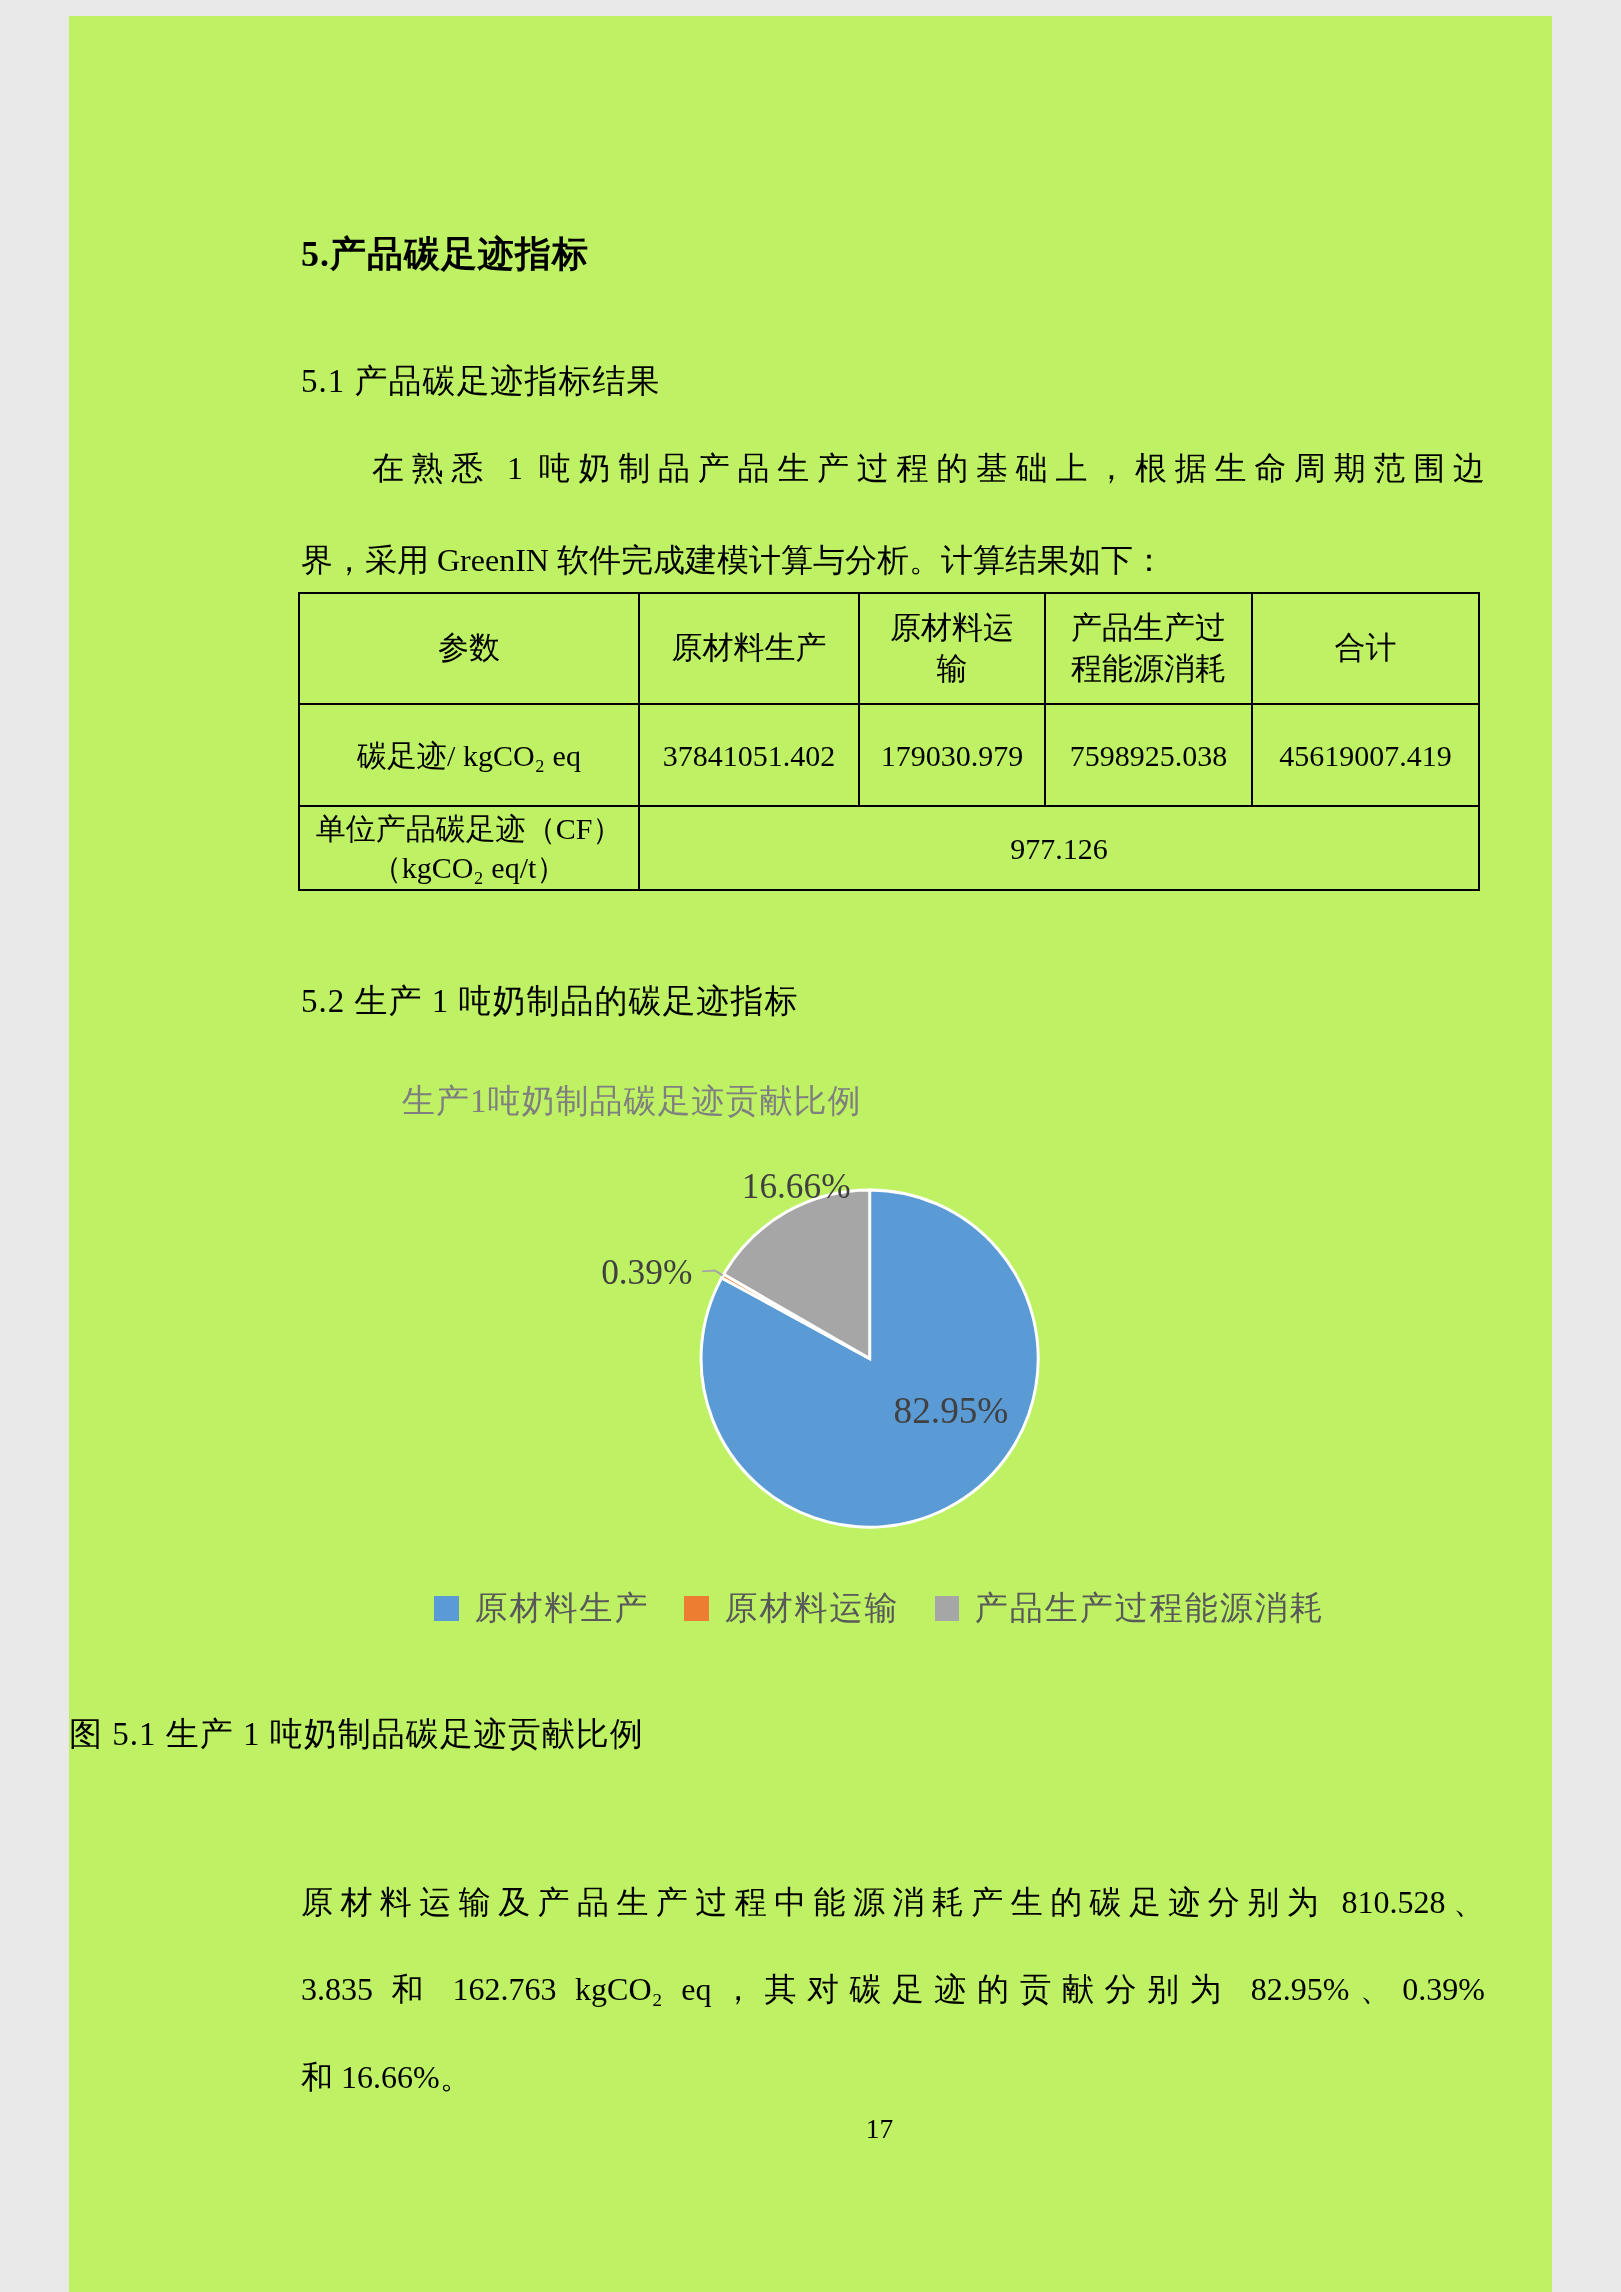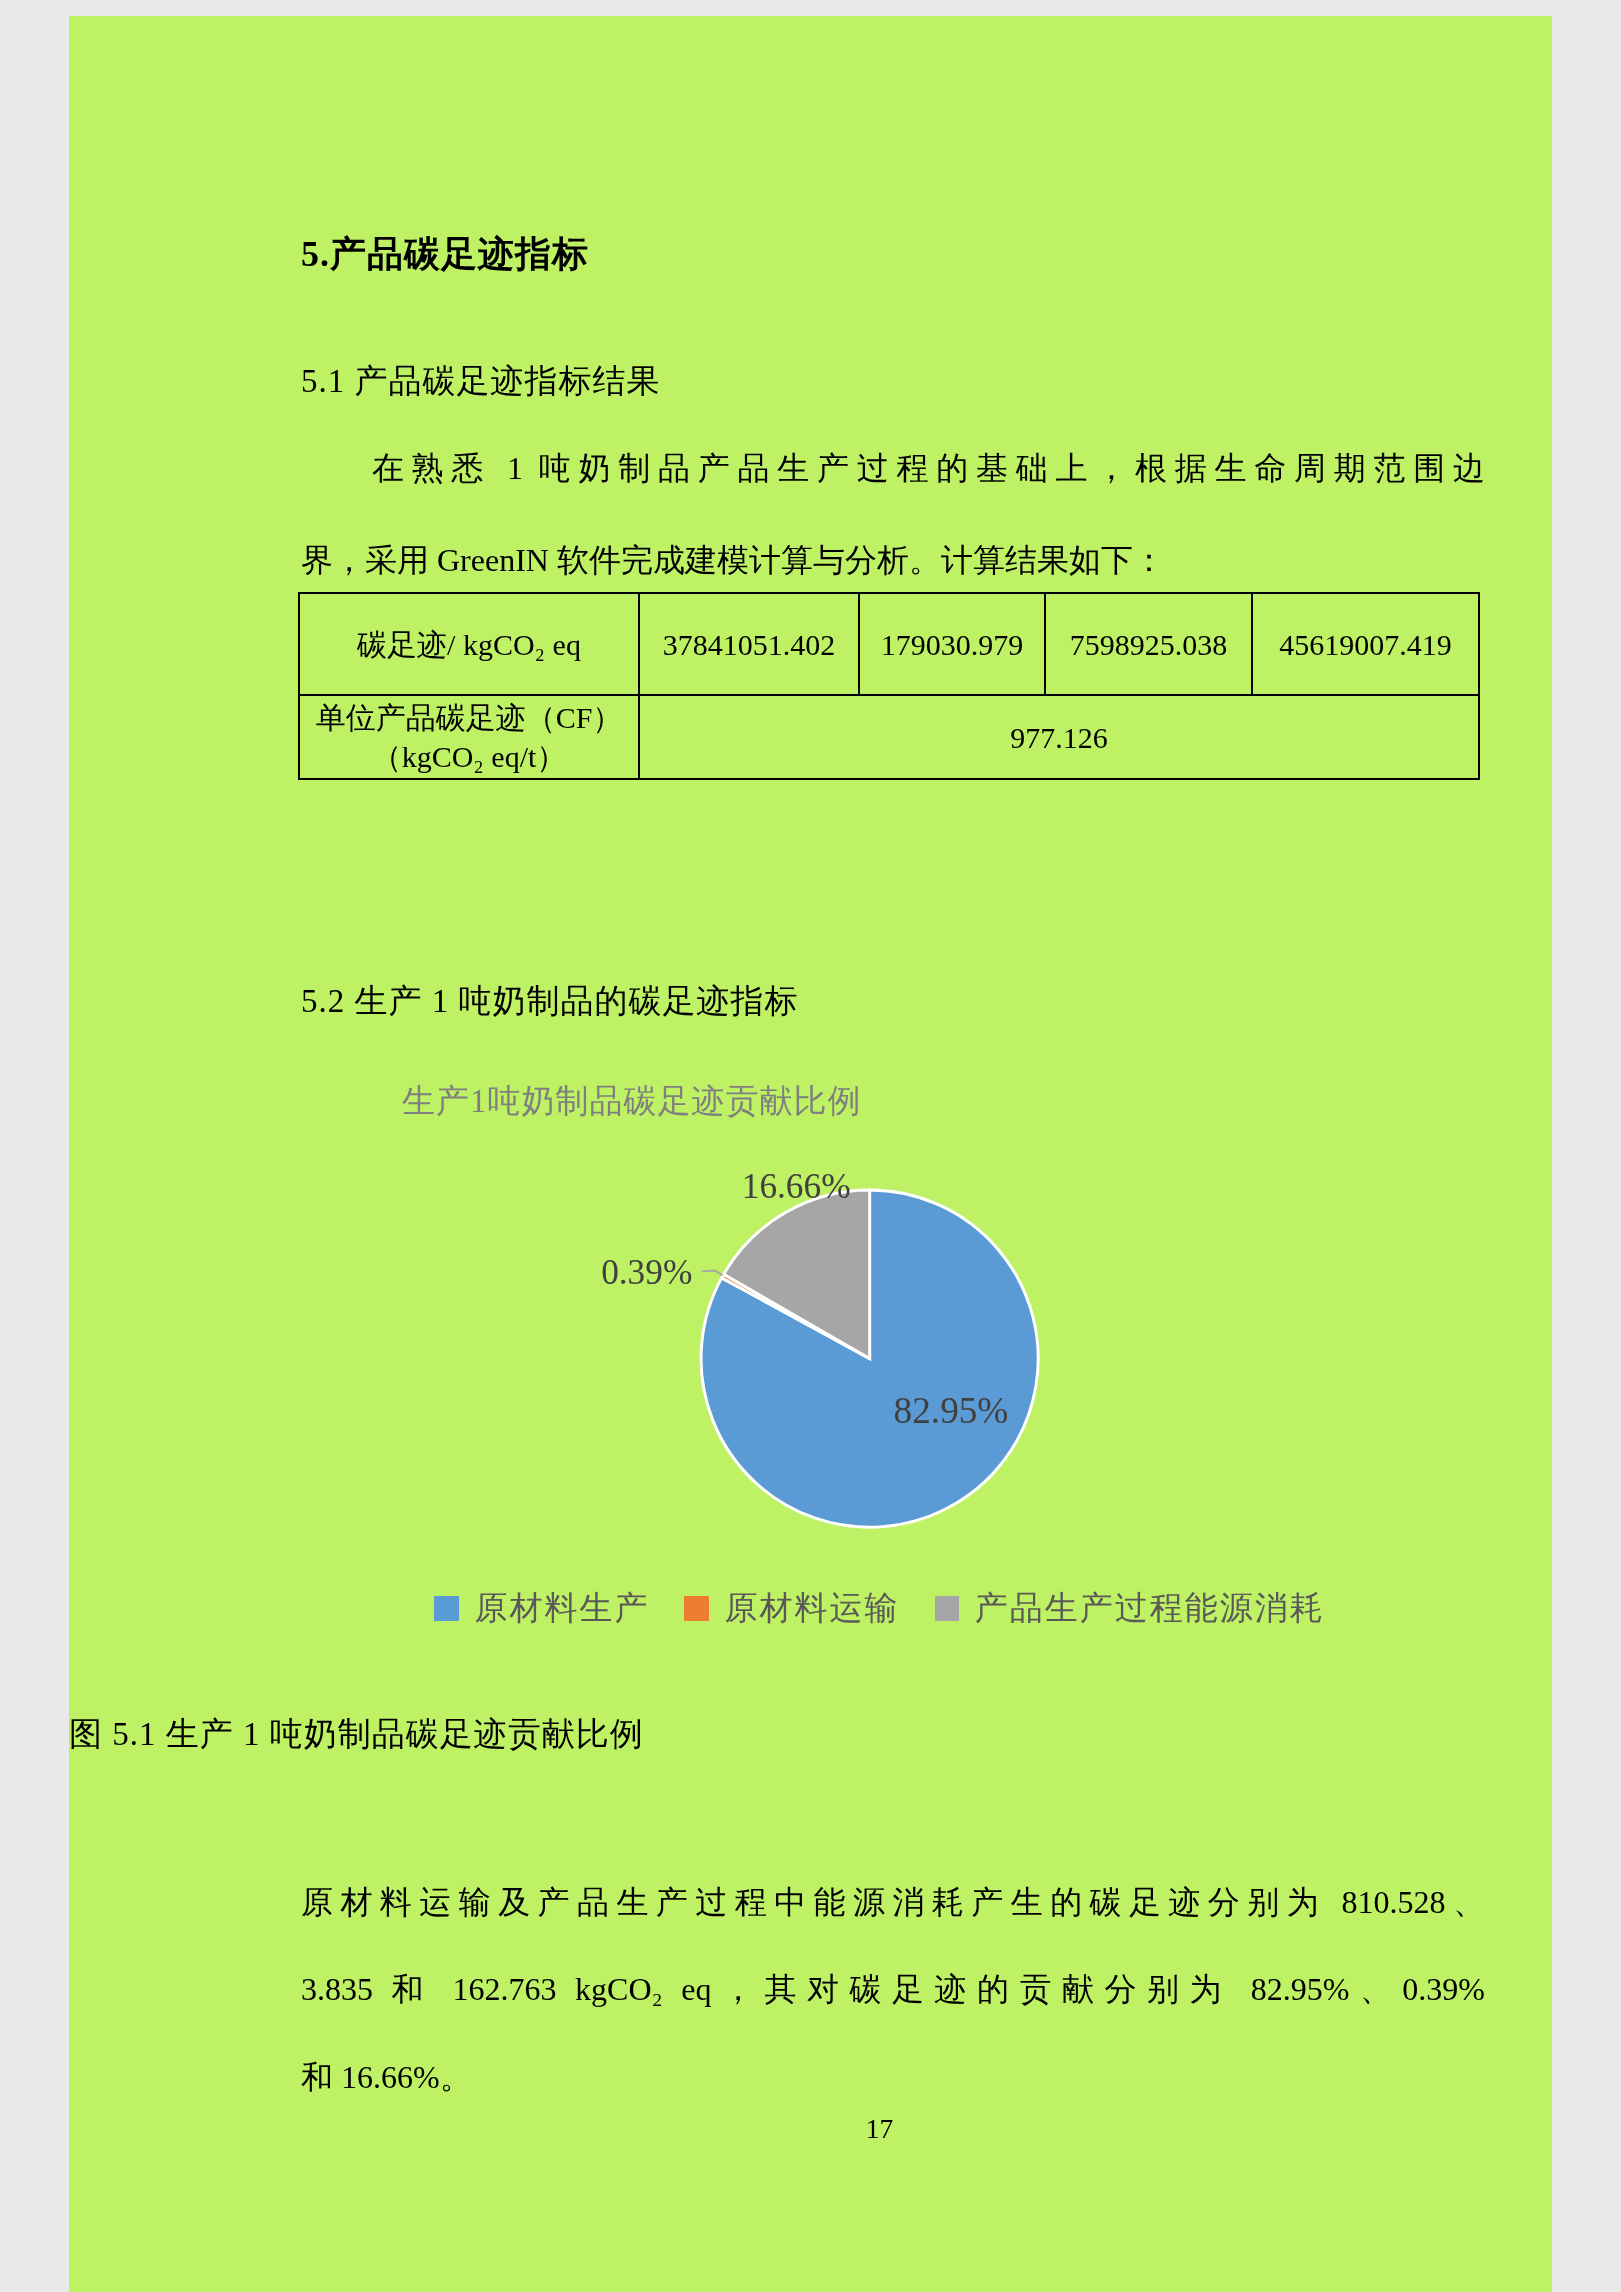--- a/index.html
+++ b/index.html
@@ -57,20 +57,27 @@
 
   <table class="cf">
     <colgroup>
       <col style="width:340px">
         <col style="width:220px">
         <col style="width:186px">
         <col style="width:207px">
         <col style="width:227px">
     </colgroup>
     <tbody>
+        <tr class="hrow">
+      <th>参数</th>
+      <th>原材料生产</th>
+      <th><span class="wrap4">原材料运输</span></th>
+      <th><span class="wrap5">产品生产过程能源消耗</span></th>
+      <th>合计</th>
+    </tr>
     <tr class="r1">
       <td>碳足迹/ kgCO₂ eq</td>
       <td>37841051.402</td>
       <td>179030.979</td>
       <td>7598925.038</td>
       <td>45619007.419</td>
     </tr>
     <tr class="r3">
       <td>
         <div>单位产品碳足迹（CF）</div>

